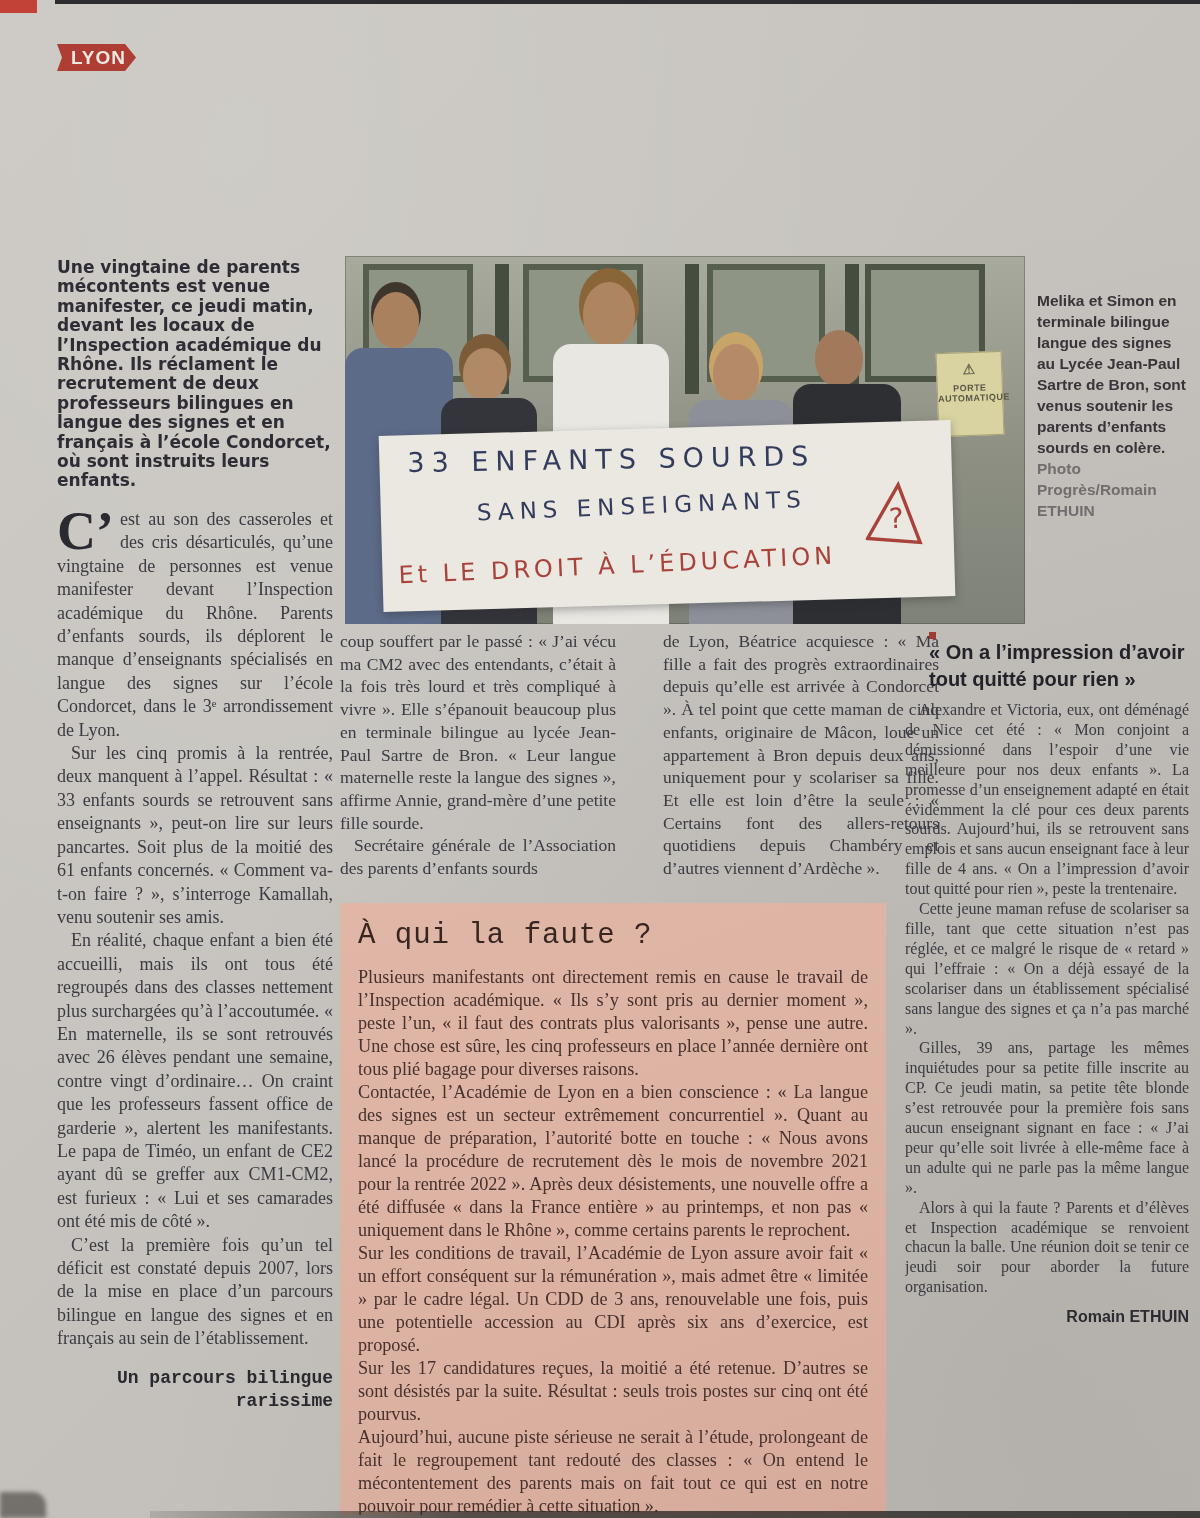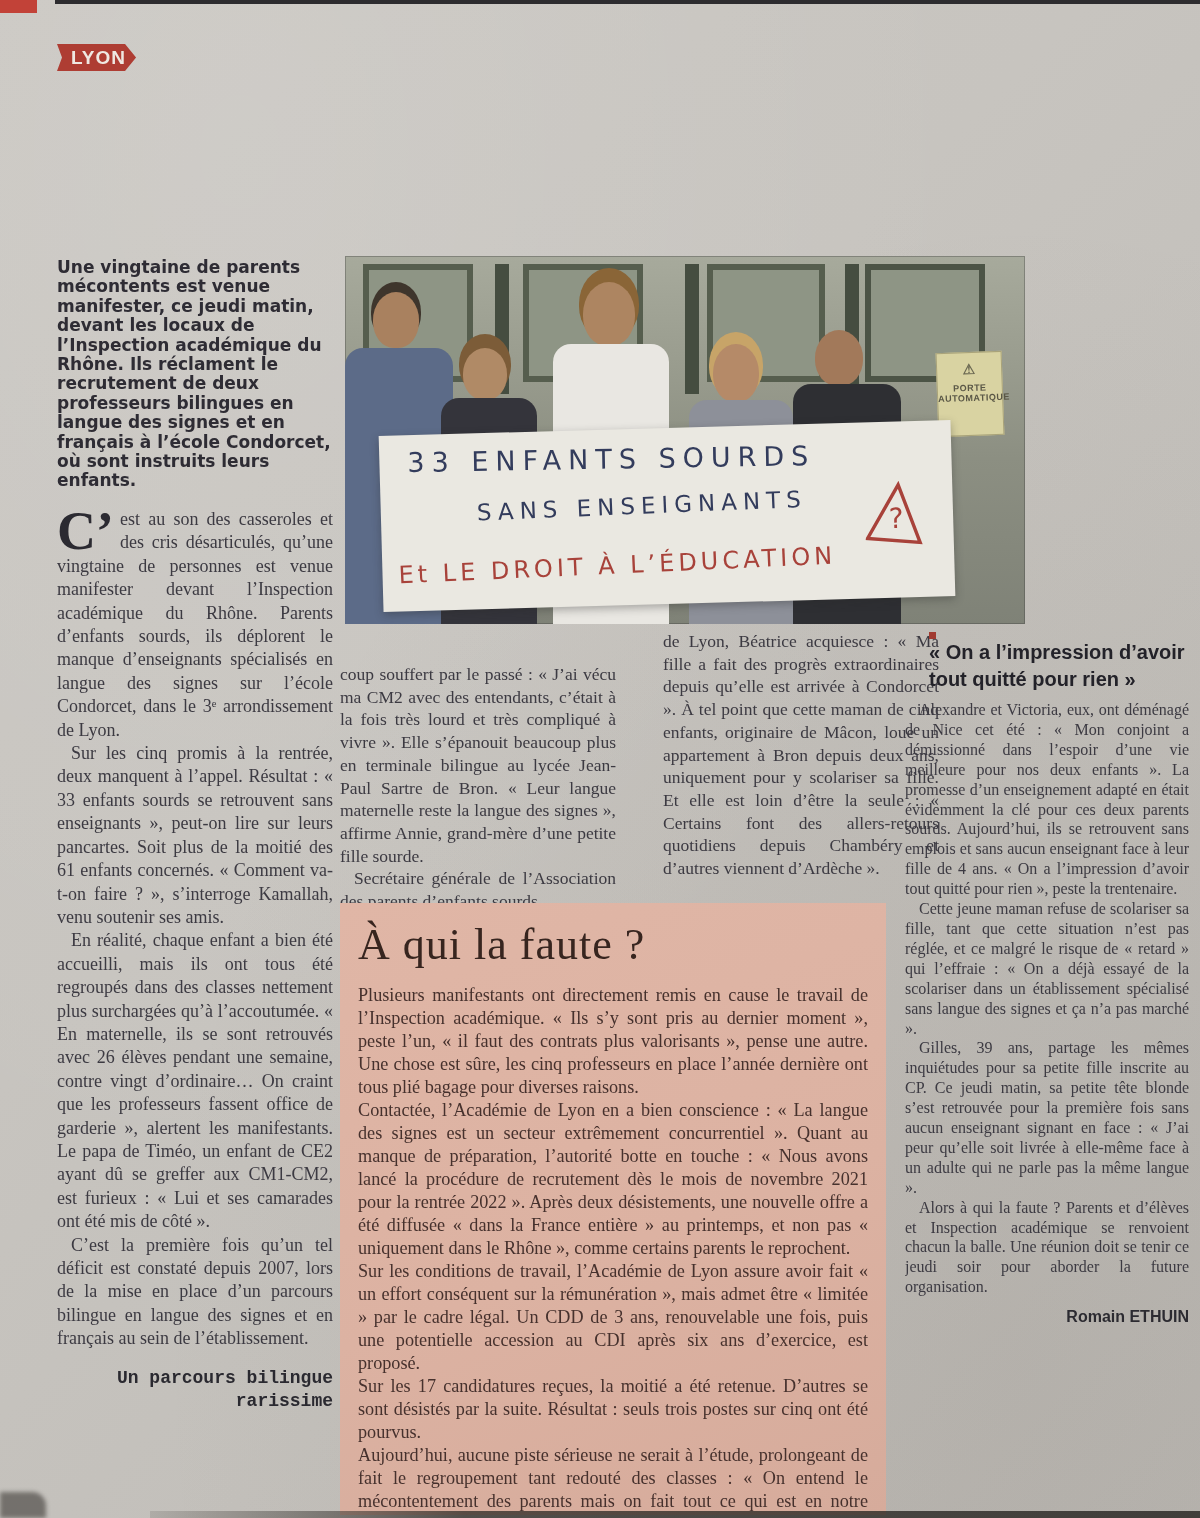--- a/index.html
+++ b/index.html
@@ -68,42 +68,42 @@
   .caption{position:absolute;left:1037px;top:290px;width:152px;
     font-family:"Liberation Sans",sans-serif;font-weight:bold;color:#39333a;
     font-size:15.5px;line-height:21px;}
   .caption .credit{font-weight:bold;color:#736c6e;}
 
   
   .col{position:absolute;text-align:justify;overflow:hidden;}
   .col p{margin:0;}
   .col p.ind{text-indent:14px;}
   #col1{left:57px;top:508px;width:276px;height:1006px;font-size:18px;line-height:23.4px;}
-  #col2{left:340px;top:630px;width:276px;height:273px;font-size:17.5px;line-height:22.7px;margin-top:33px;}
+  #col2{left:340px;top:630px;width:276px;height:273px;font-size:17.5px;line-height:22.7px;}
   #col3{left:622px;top:630px;width:276px;height:273px;font-size:17.5px;line-height:22.7px;margin-left:41px;}
   #col4{left:905px;top:700px;width:284px;height:818px;font-size:16px;line-height:19.9px;}
   .dropcap{float:left;font-family:"Liberation Serif",serif;font-weight:bold;
     font-size:54px;line-height:42px;margin:2px 6px 0 0;color:#2b2a31;}
   .subhead{font-family:Liberation Mono, monospace;font-weight:bold;font-size:18px;
     color:#2a2930;margin:16px 0 4px 0 !important;text-align:right;}
   .byline{text-align:right;font-family:"Liberation Sans",sans-serif;font-weight:bold;
     font-size:16px;color:#2c2b31;margin-top:10px !important;}
 
   
   .pullquote{position:absolute;left:929px;top:632px;width:284px;display:flex;flex-direction:column;}
   .pq-bar{width:7px;background:#a13b31;margin-right:9px;flex:0 0 7px;}
   .pq-text{font-family:"Liberation Sans",sans-serif;font-weight:bold;font-size:20px;
     line-height:27px;color:#232229;}
 
   
   .pinkbox{position:absolute;left:340px;top:903px;width:546px;height:612px;
     background:linear-gradient(160deg,#e0b6a6 0%,#dcb2a2 55%,#d6ab9b 100%);
     box-sizing:border-box;padding:14px 18px 10px 18px;overflow:hidden;}
-  .pinkbox h2{margin:2px 0 14px 0;font-family:Liberation Serif, serif;font-weight:normal;
-    font-size:44px;letter-spacing:1px;color:#37251f;}
+  .pinkbox h2{margin:2px 0 14px 0;font-family:Liberation Mono, monospace;font-weight:normal;
+    font-size:29px;letter-spacing:1px;color:#37251f;}
   .pinkbox p{margin:0;font-size:18.2px;line-height:23px;color:#46312d;text-align:justify;}
 </style>
 </head>
 <body>
 
 <div id="paper">
 
   <div class="top-edge"></div>
   <div class="corner-red"></div>
 
@@ -152,20 +152,21 @@
       <div class="l1">33 ENFANTS SOURDS</div>
       <div class="l2">SANS ENSEIGNANTS</div>
       <div class="l3">Et LE DROIT À L’ÉDUCATION</div>
       <svg width="62" height="66" viewBox="0 0 40 42">
         <path d="M20 3 L37 39 L3 39 Z" fill="none" stroke="#a8423a" stroke-width="2.2" transform="rotate(6 20 21)"></path>
         <text x="20" y="31" text-anchor="middle" font-size="18" fill="#a8423a" font-family="DejaVu Sans, sans-serif">?</text>
       </svg>
     </div>
   </div>
 
+  <div class="caption"><span>Melika et Simon en terminale bilingue langue des signes au Lycée Jean-Paul Sartre de Bron, sont venus soutenir les parents d’enfants sourds en colère.</span><span class="credit"> Photo Progrès/Romain ETHUIN</span></div>
 
   <div class="col" id="col1">
     <p><span class="dropcap">C’</span><span>est au son des casseroles et des cris désarticulés, qu’une vingtaine de personnes est venue manifester devant l’Inspection académique du Rhône. Parents d’enfants sourds, ils déplorent le manque d’enseignants spécialisés en langue des signes sur l’école Condorcet, dans le 3ᵉ arrondissement de Lyon.</span></p>
     <p class="ind">Sur les cinq promis à la rentrée, deux manquent à l’appel. Résultat : « 33 enfants sourds se retrouvent sans enseignants », peut-on lire sur leurs pancartes. Soit plus de la moitié des 61 enfants concernés. « Comment va-t-on faire ? », s’interroge Kamallah, venu soutenir ses amis.</p>
     <p class="ind">En réalité, chaque enfant a bien été accueilli, mais ils ont tous été regroupés dans des classes nettement plus surchargées qu’à l’accoutumée. « En maternelle, ils se sont retrouvés avec 26 élèves pendant une semaine, contre vingt d’ordinaire… On craint que les professeurs fassent office de garderie », alertent les manifestants. Le papa de Timéo, un enfant de CE2 ayant dû se greffer aux CM1-CM2, est furieux : « Lui et ses camarades ont été mis de côté ».</p>
     <p class="ind">C’est la première fois qu’un tel déficit est constaté depuis 2007, lors de la mise en place d’un parcours bilingue en langue des signes et en français au sein de l’établissement.</p>
     <p class="subhead">Un parcours bilingue rarissime</p>
   </div>
 
   <div class="col" id="col2">

